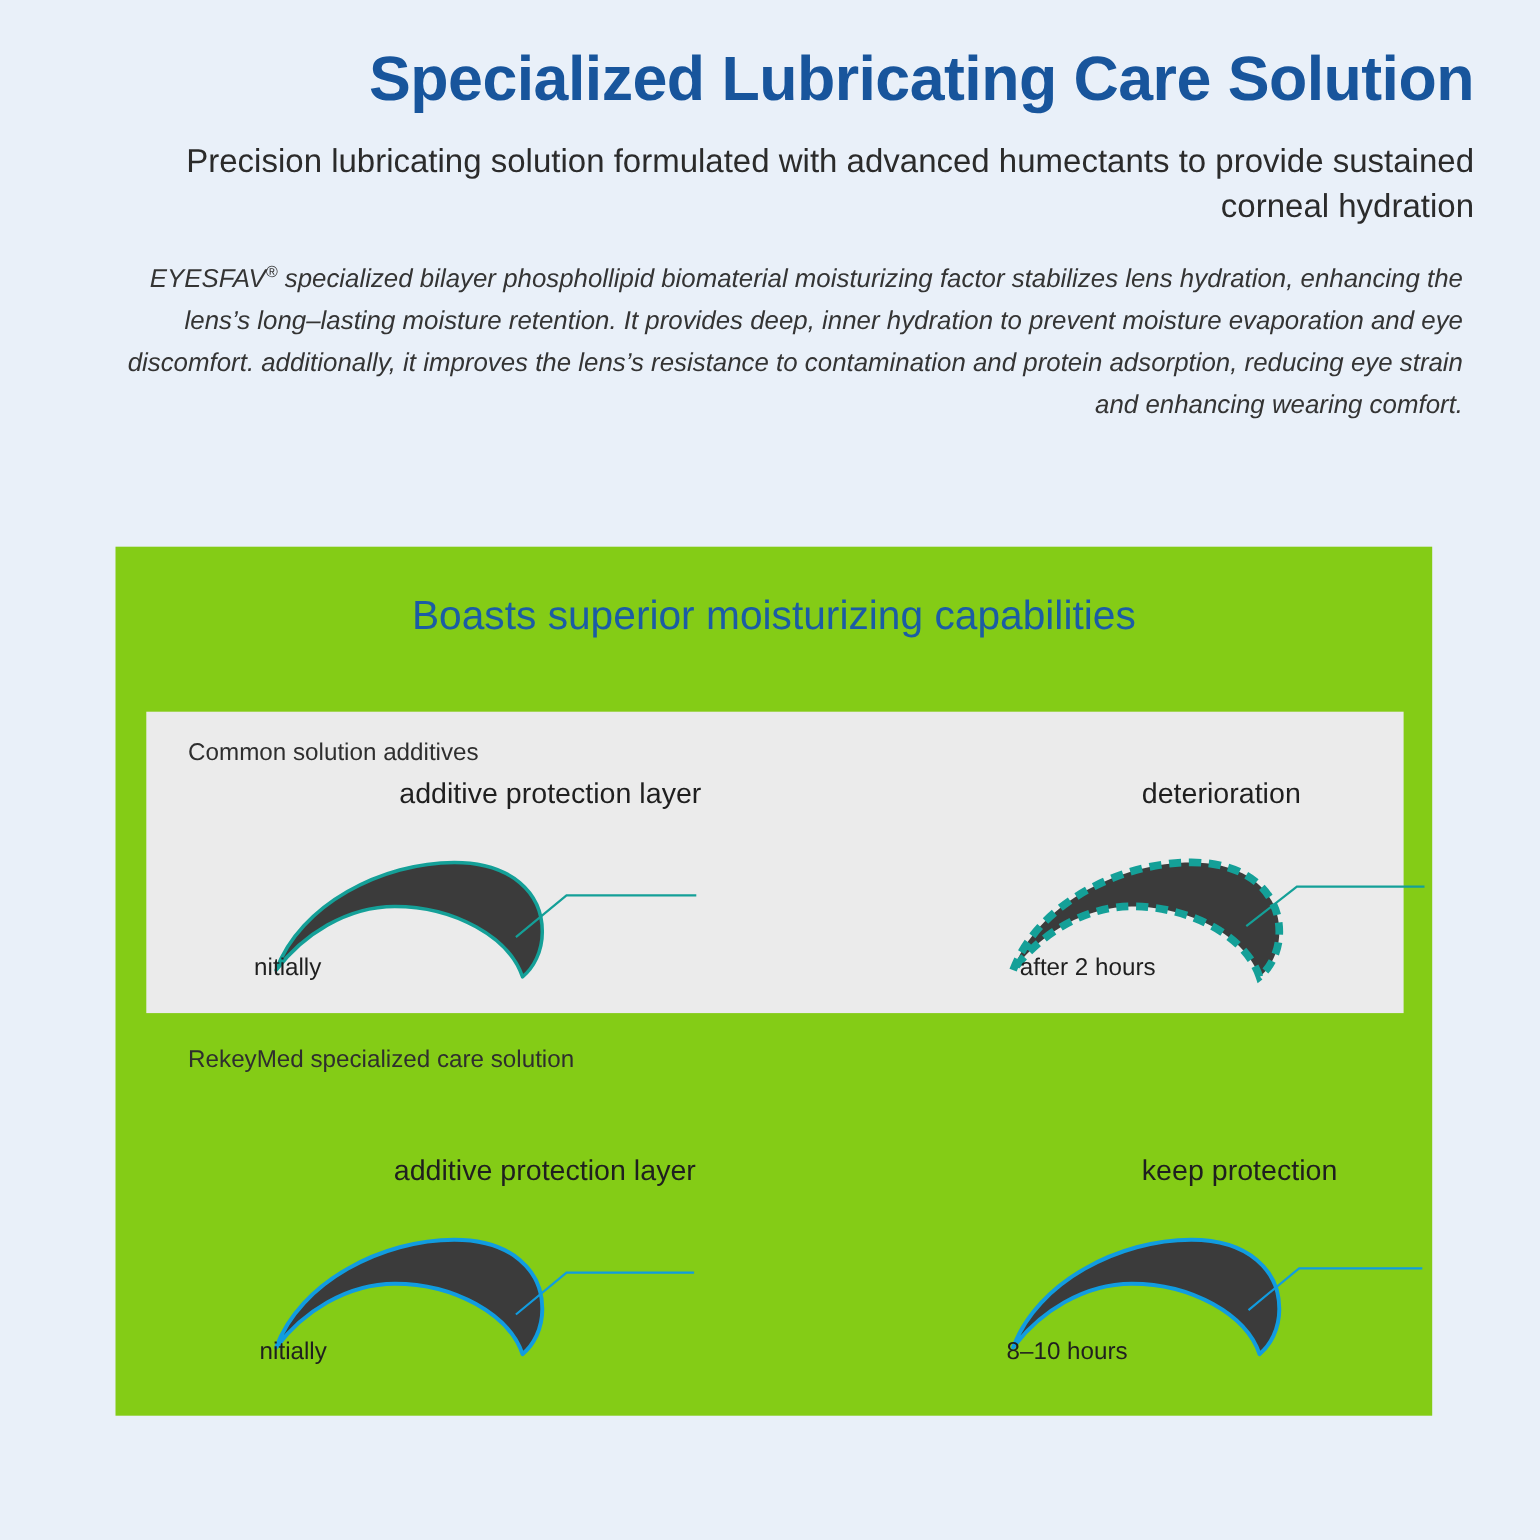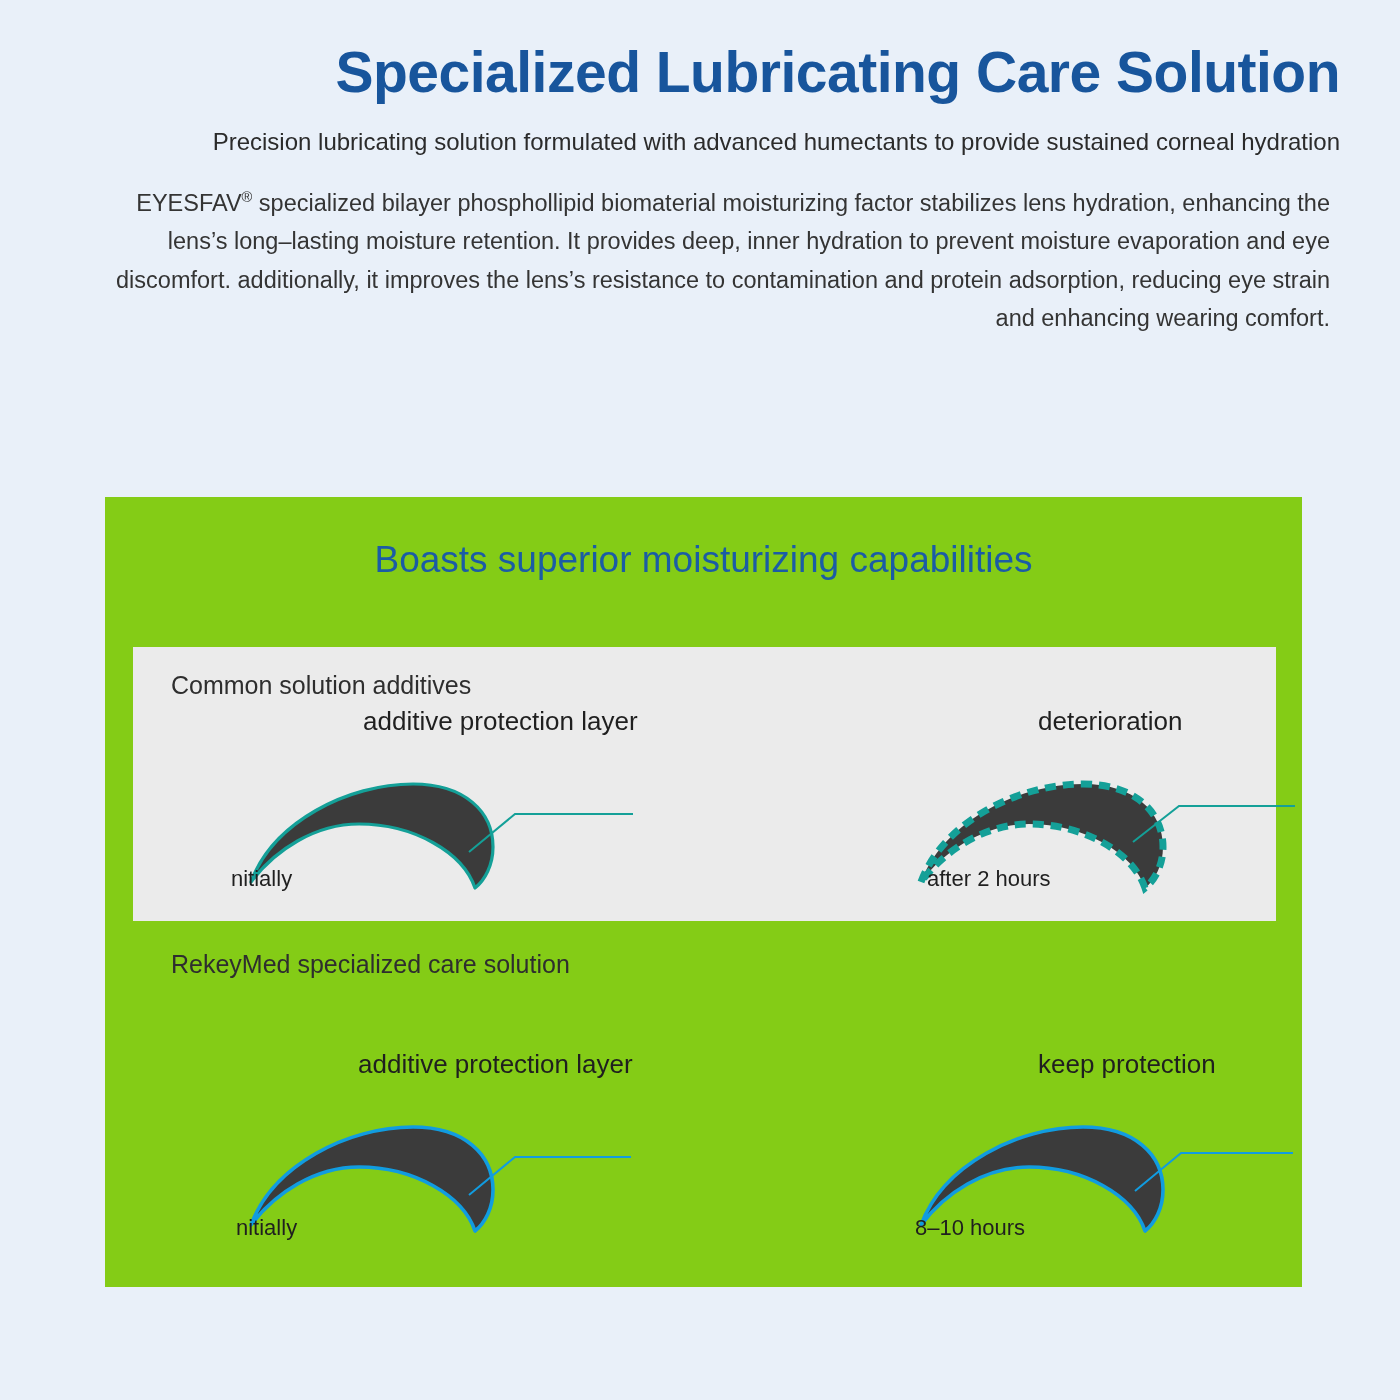--- a/index.html
+++ b/index.html
@@ -27,33 +27,34 @@
     color: #18559c;
     font-size: 57px;
     font-weight: bold;
     line-height: 1.08;
     letter-spacing: -0.5px;
     margin: 0 0 22px 0;
     font-family: "Liberation Sans", sans-serif;
   }
   .page-subtitle {
     color: #2b2b2b;
-    font-size: 24px;
+    font-size: 30px;
     font-weight: 400;
     line-height: 1.37;
     margin: 0 0 26px 0;
     max-width: 1245px;
   }
   .page-body {
     color: #343434;
     font-size: 23.5px;
     font-weight: 400;
     line-height: 1.62;
     margin: 0;
     max-width: 1225px;
+    font-style: italic;
   }
   .page-body sup {
     font-size: 0.62em;
     vertical-align: super;
     line-height: 0;
   }
 
   
   .card {
     position: absolute;
@@ -79,21 +80,21 @@
   .gray-panel {
     position: absolute;
     left: 28px;
     top: 150px;
     width: 1143px;
     height: 274px;
     background: #ebebeb;
   }
   .section-label {
     position: absolute;
-    font-size: 25px;
+    font-size: 22px;
     color: #2e2e2e;
     font-weight: 400;
     white-space: nowrap;
   }
   .gray-panel .section-label {
     left: 38px;
     top: 24px;
   }
   .lower-section {
     position: absolute;

